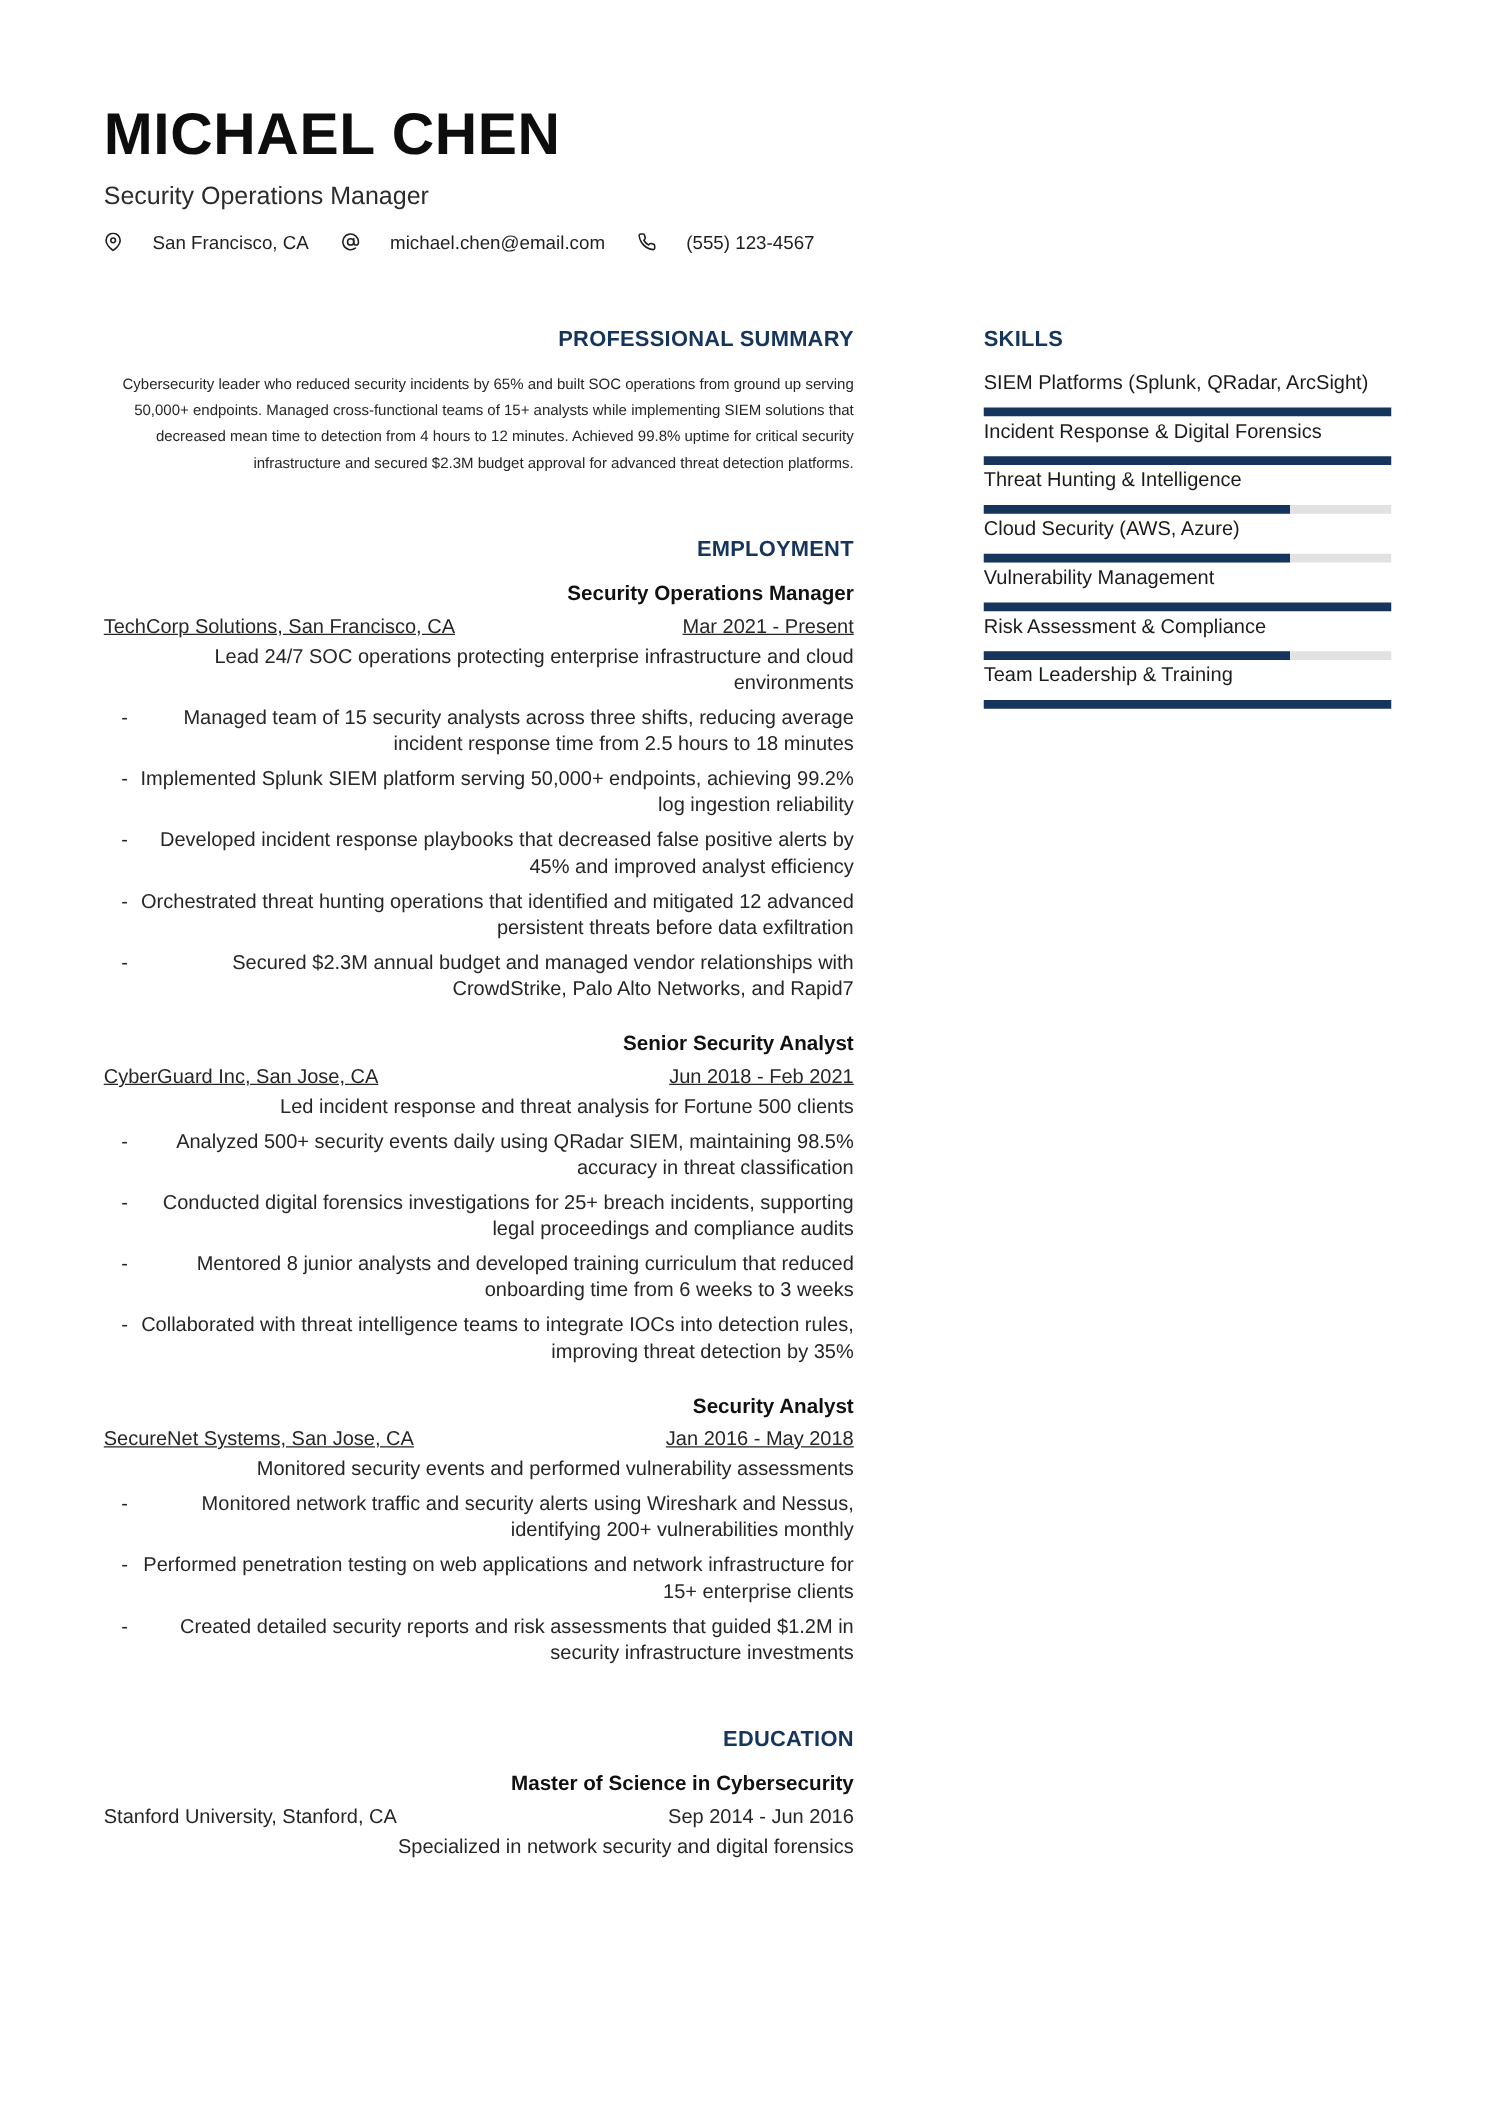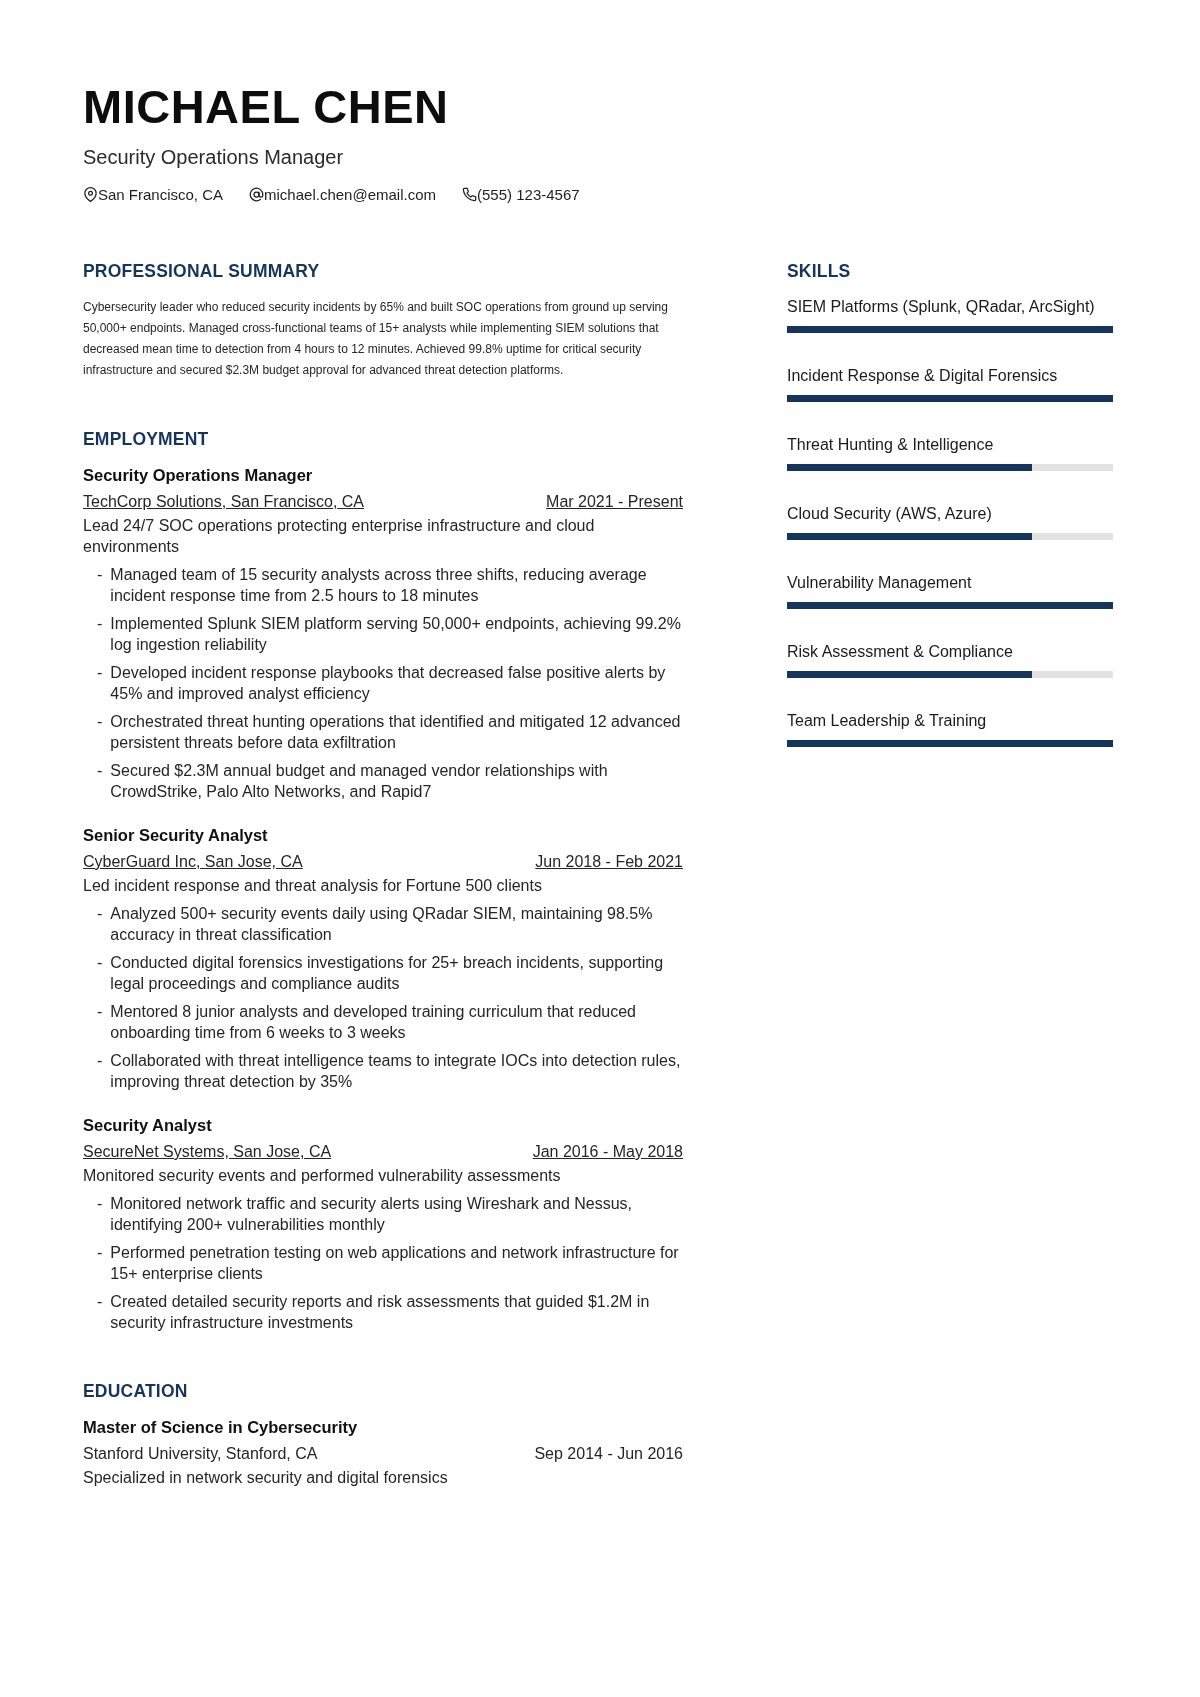--- a/index.html
+++ b/index.html
@@ -38,34 +38,33 @@
   .contact {
     margin-top: 17px;
     display: flex;
     align-items: center;
     gap: 26px;
     font-size: 15px;
     color: #1f1f1f;
   }
   .contact-item {
     display: flex;
-    align-items: center;
-    gap: 0;
+    gap: 24px;
   }
   .contact-item svg {
     display: block;
     stroke: #1f1f1f;
   }
   
   .columns {
     display: flex;
     justify-content: space-between;
     margin-top: 58px;
   }
-  .left-col  { width: 600px; flex: 0 0 600px; }
+  .left-col  { width: 600px; flex: 0 0 600px; text-align: right; }
   .right-col { width: 326px; flex: 0 0 326px; }
   .section-heading {
     margin: 0 0 16px 0;
     font-size: 17.5px;
     line-height: 20px;
     font-weight: 700;
     letter-spacing: 0.2px;
     color: #16355d;
   }
   .section + .section { margin-top: 48px; }
@@ -136,21 +135,21 @@
     margin-bottom: 3px;
     gap: 40px;
   }
   .edu-detail {
     font-size: 16px;
     line-height: 21px;
     color: #262626;
     margin: 0;
   }
   
-  .skill { margin-bottom: 33px; }
+  .skill { margin-bottom: 3px; }
   .skill-label {
     font-size: 16px;
     line-height: 20px;
     color: #1b1b1b;
     margin-bottom: 9px;
   }
   .skill-track {
     width: 100%;
     height: 7px;
     background: #e2e2e2;

